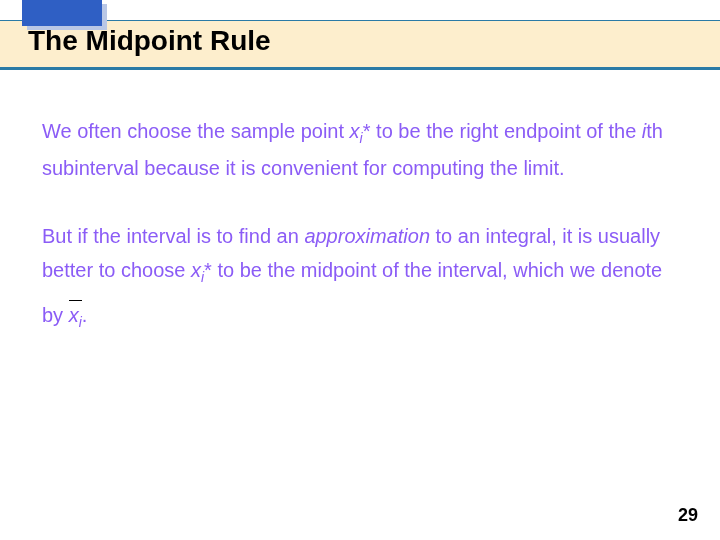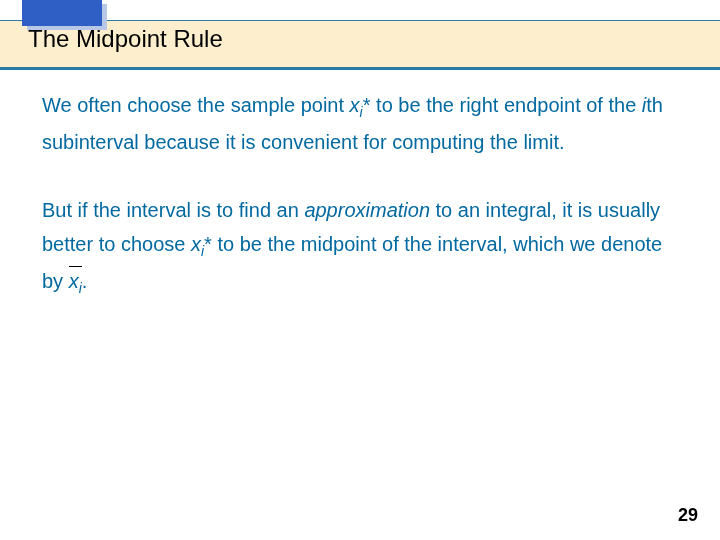--- a/index.html
+++ b/index.html
@@ -37,47 +37,48 @@
     left: 27px;
     top: 4px;
     width: 80px;
     height: 26px;
     background: #b9c7e6;
   }
   .title {
     position: absolute;
     left: 28px;
     top: 25px;
-    font-size: 24px;
-    font-weight: normal;
+    font-size: 28px;
+    font-weight: bold;
     color: #000;
     letter-spacing: 0px;
   }
   .body-text {
     position: absolute;
     left: 42px;
-    top: 88px;
+    top: 114px;
     width: 640px;
     font-size: 20px;
     line-height: 1.7;
-    color: #0369a1;
+    color: #8b5cf6;
   }
   .para2 {
     margin-top: 34px;
   }
   .ital { font-style: italic; }
   .sub {
     font-style: italic;
     font-size: 0.7em;
     vertical-align: sub;
   }
   .xbar-wrap {
     display: inline-block;
     position: relative;
     font-style: italic;
+    margin-top: 8px;
   }
   .xbar-wrap .bar {
     position: absolute;
     top: 0.12em;
     left: 0;
     width: 100%;
     height: 1px;
     background: #000;
   }
   .page-num {

